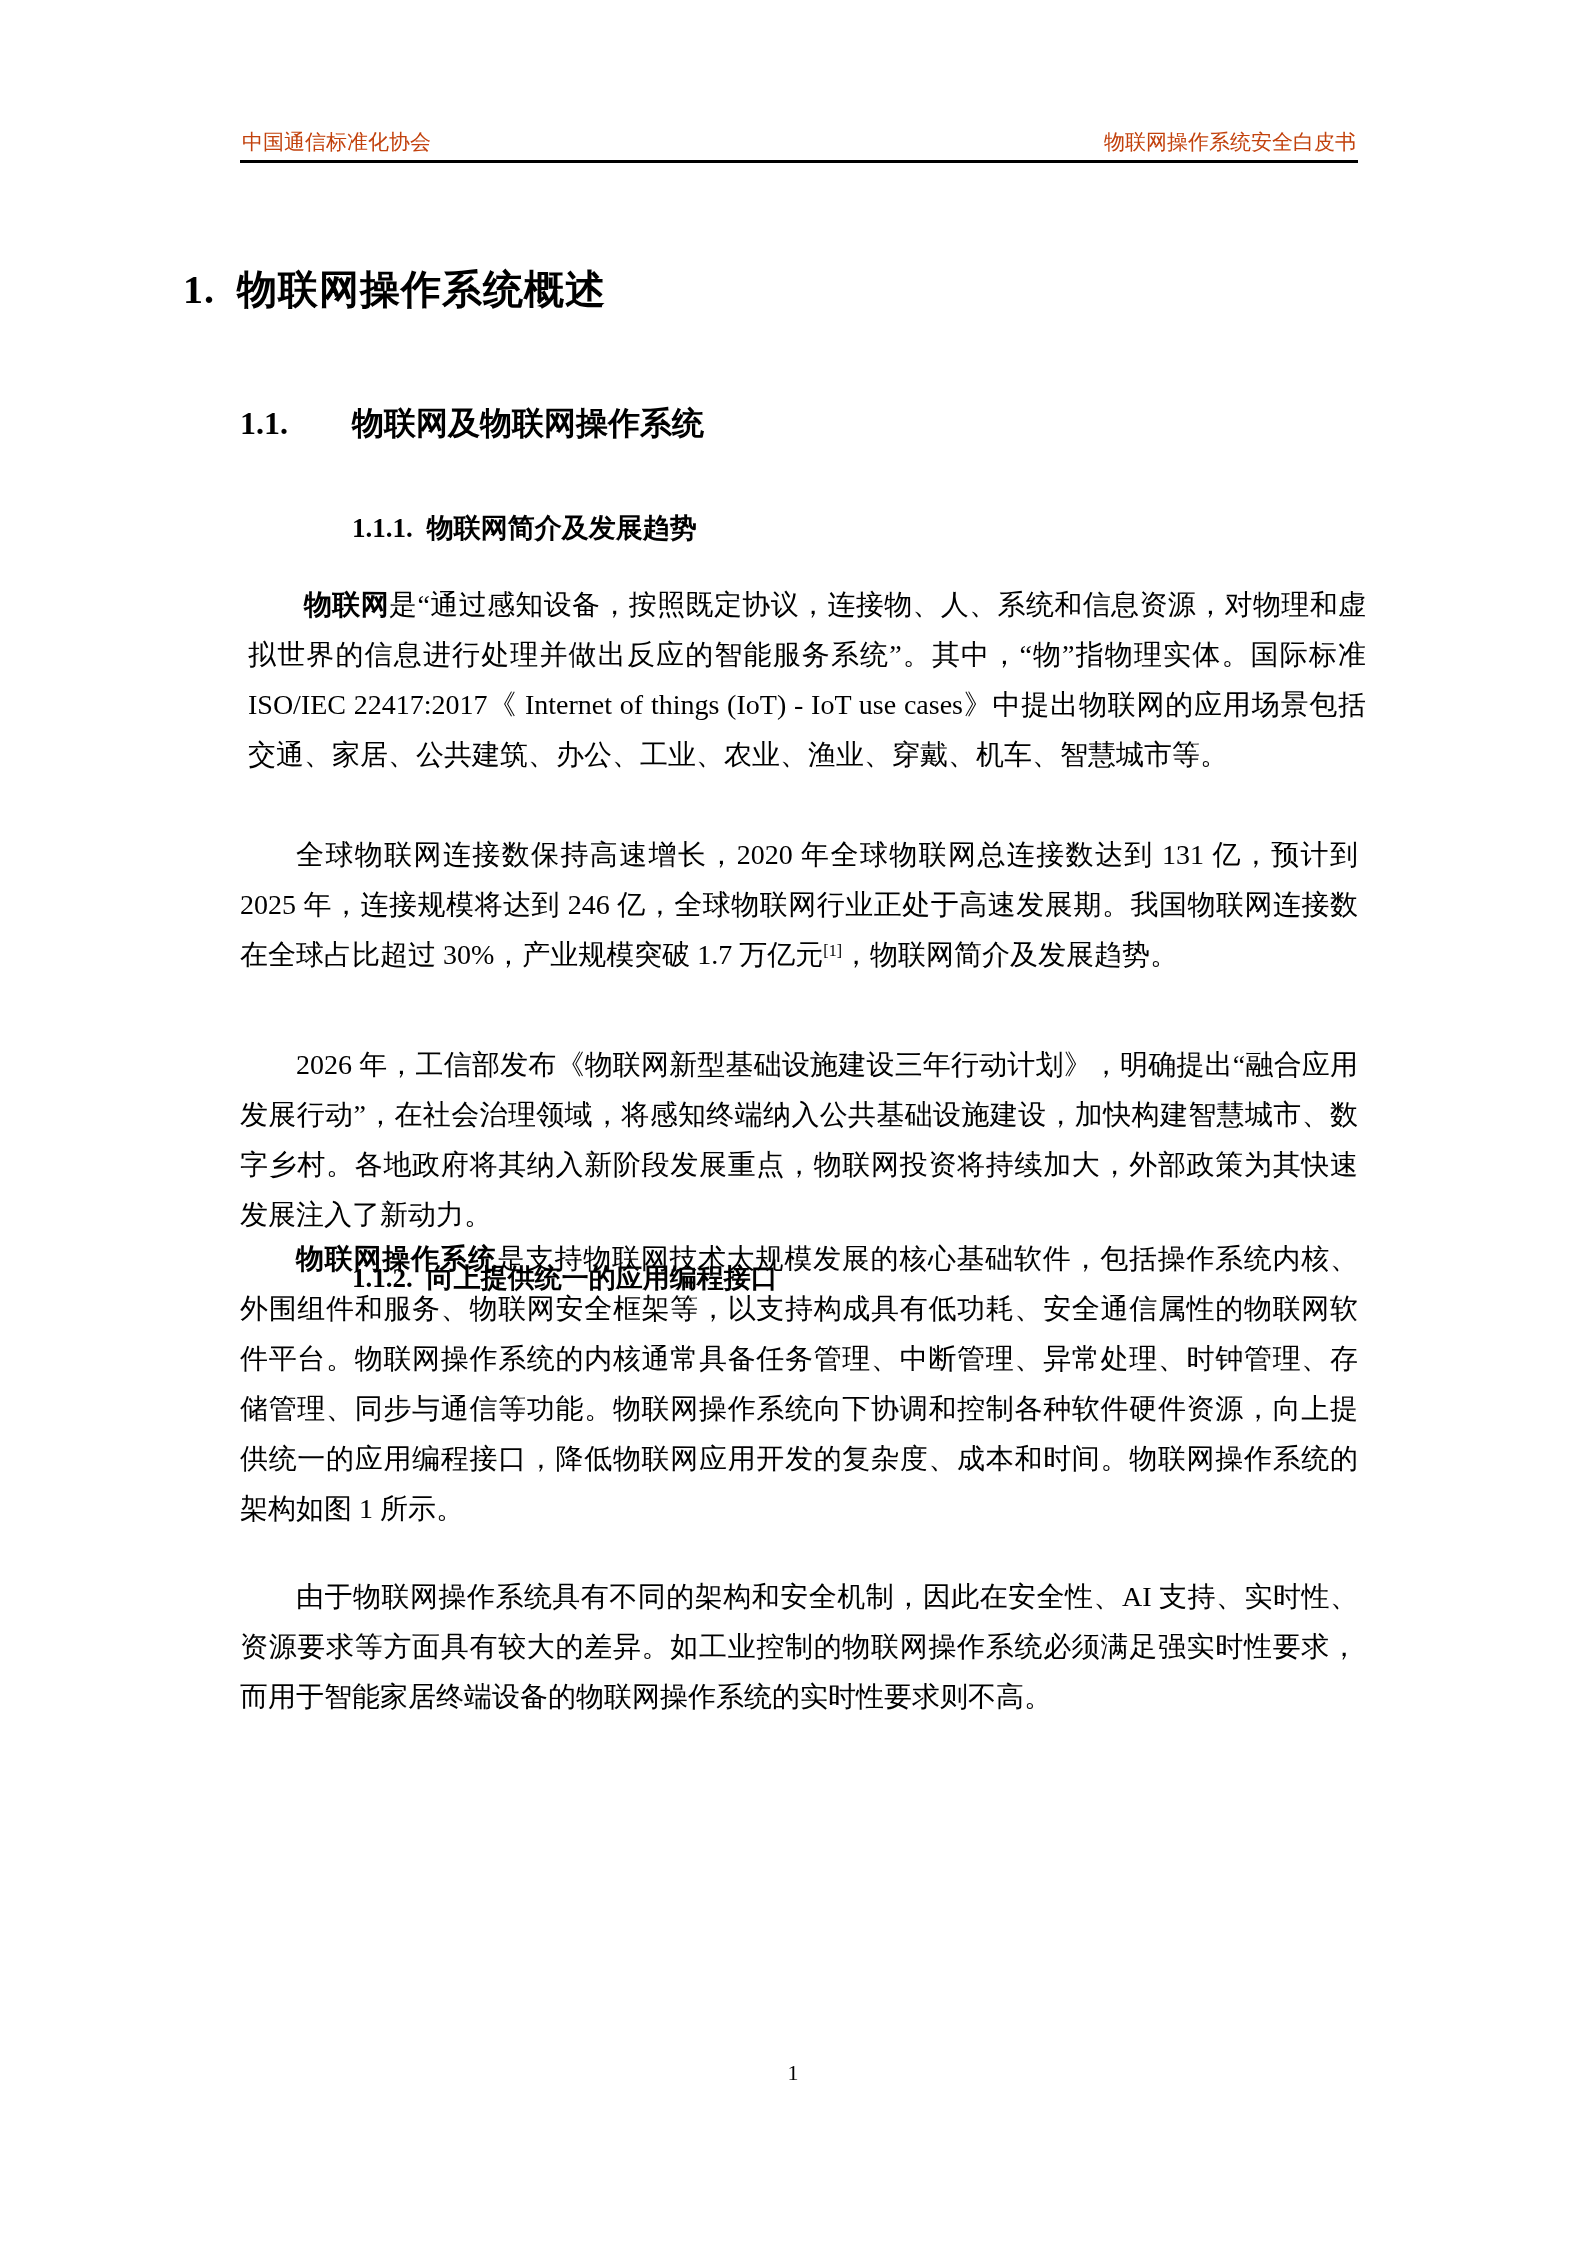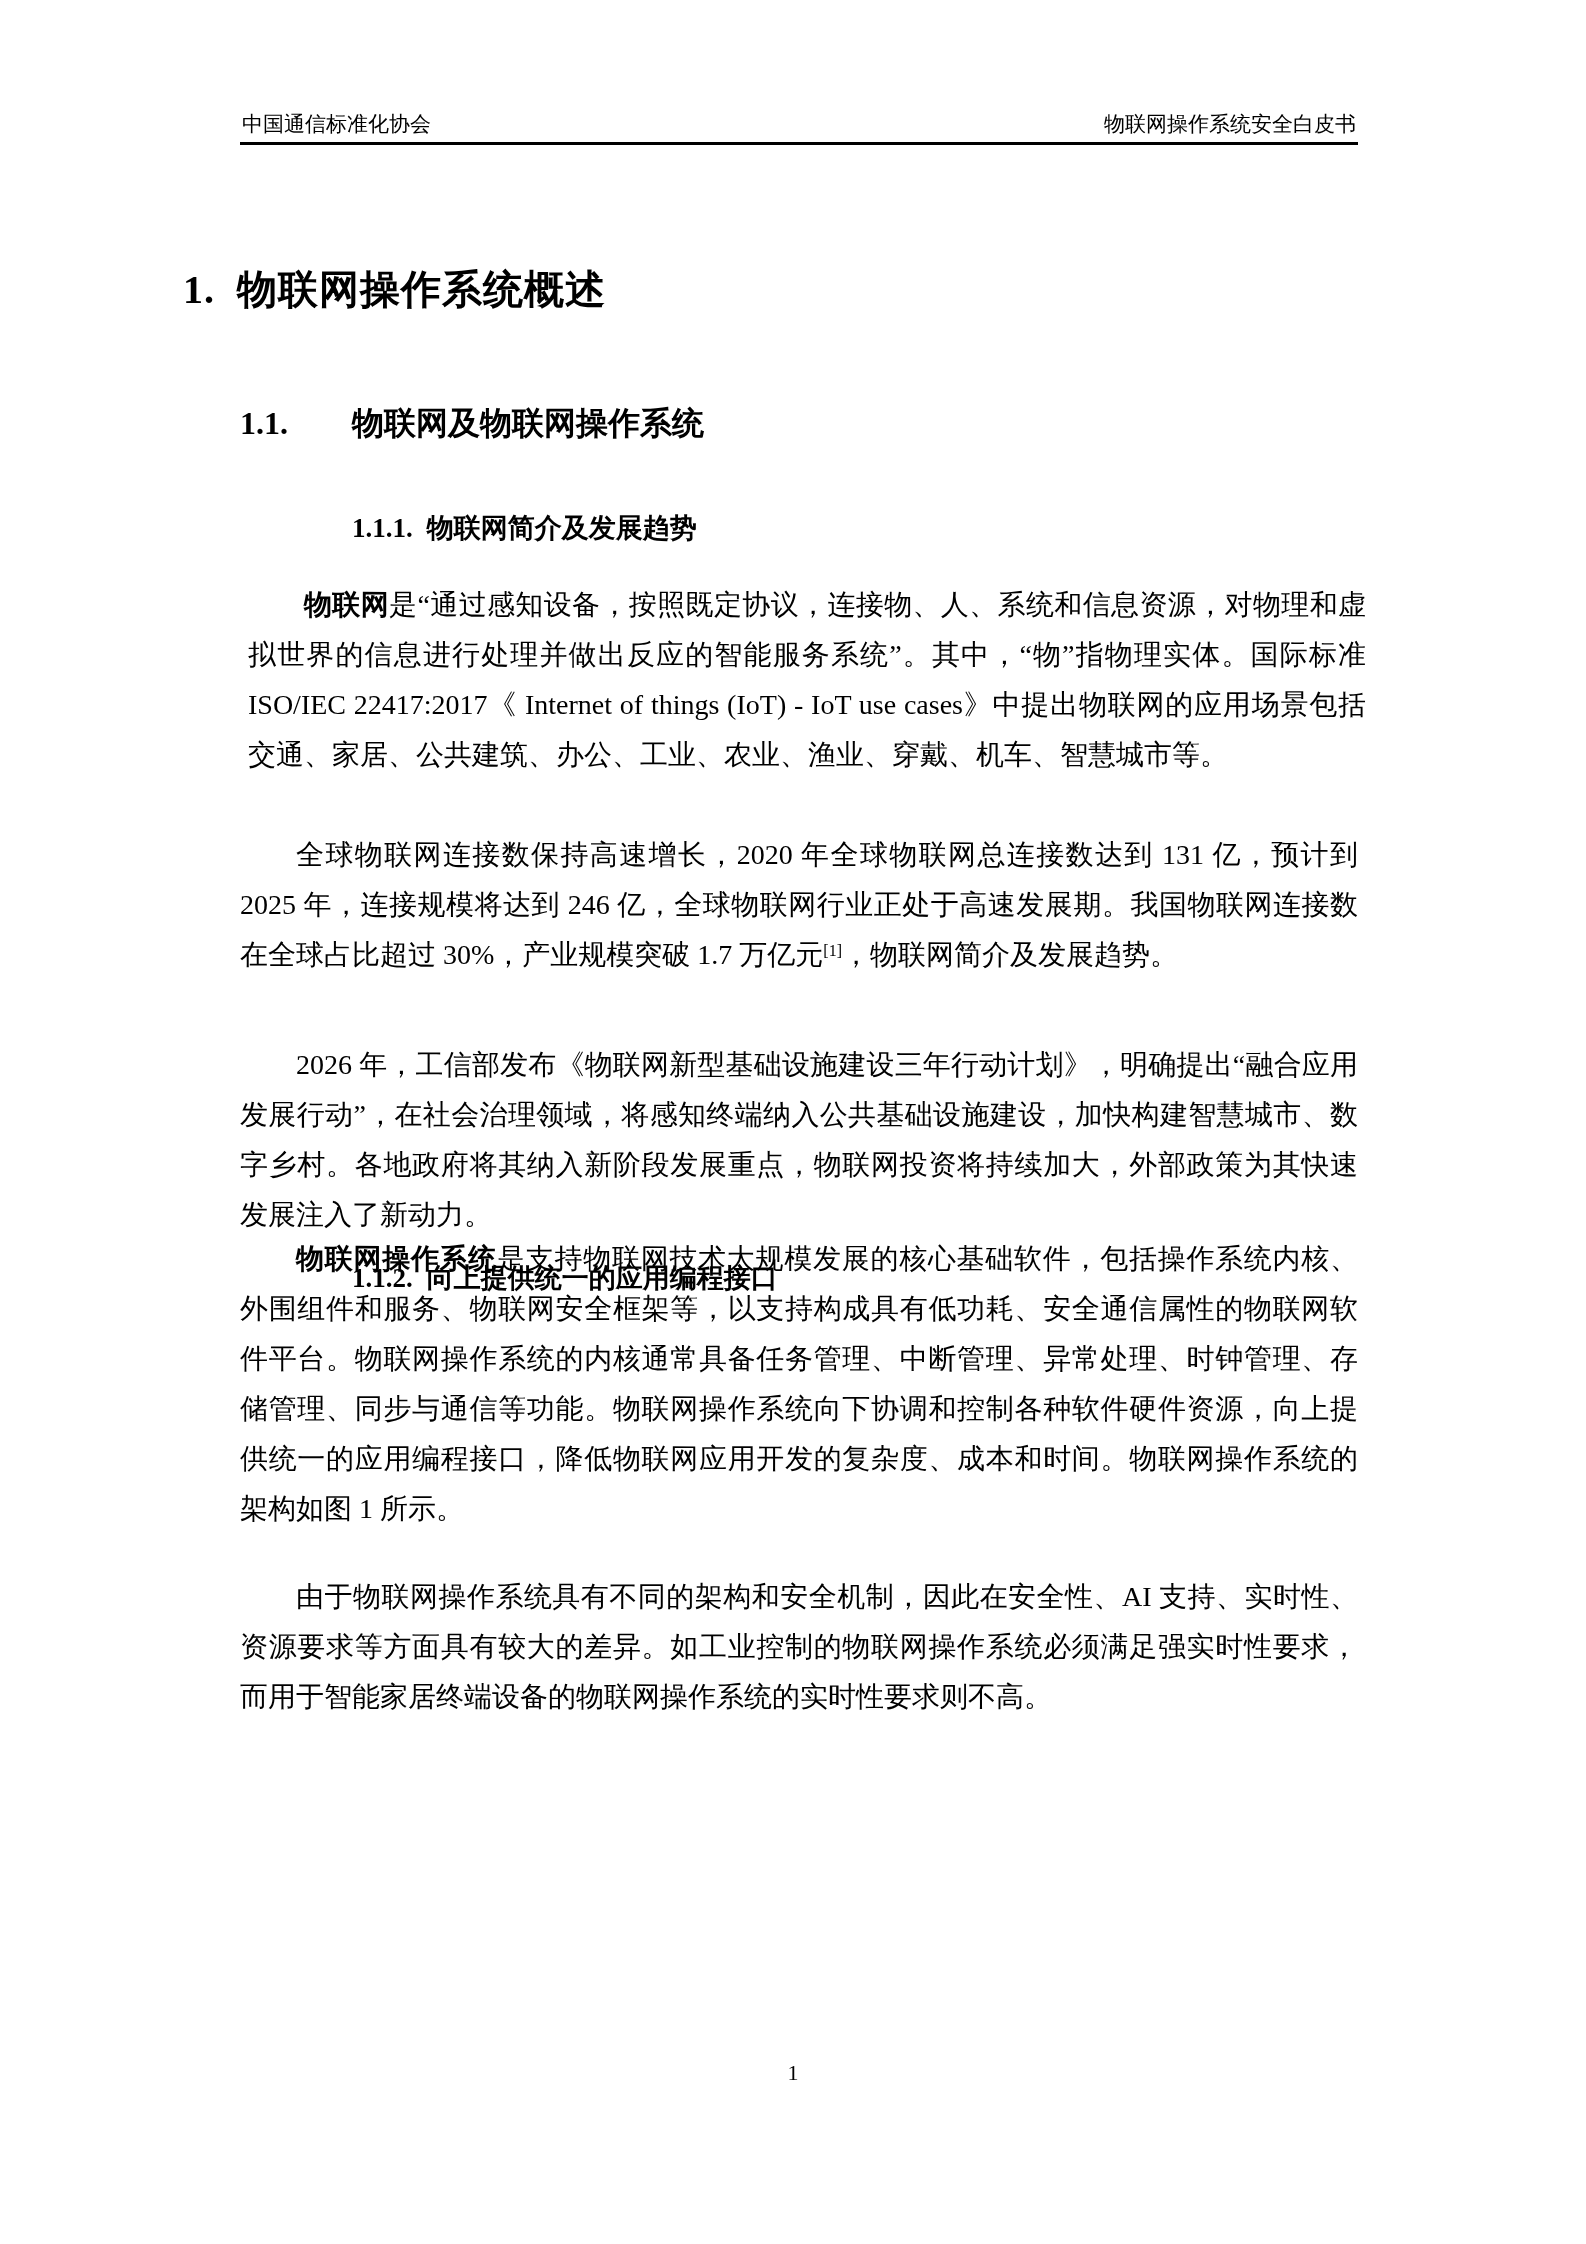--- a/index.html
+++ b/index.html
@@ -1,19 +1,19 @@
 <!DOCTYPE html>
 <html><head>
 <meta charset="utf-8">
 <style>
   html, body { margin:0; padding:0; background:#ffffff; }
   body { width:1586px; height:2244px; position:relative; overflow:hidden;
          font-family: "Liberation Serif", "DejaVu Serif", serif; color:#000; }
-  .header { position:absolute; left:240px; top:108px; width:1118px; height:34px;
-            border-bottom:3px solid #000; font-size:21px; color:#000000; }
+  .header { position:absolute; left:240px; top:126px; width:1118px; height:34px;
+            border-bottom:3px solid #000; font-size:21px; color:#c2410c; }
   .header .left { position:absolute; left:2px; top:2px; }
   .header .right { position:absolute; right:2px; top:2px; }
   .h1 { position:absolute; left:183px; top:262px; font-size:40px; font-weight:bold; letter-spacing:1px; }
   .h2 { position:absolute; left:240px; top:402px; font-size:32px; font-weight:bold; }
   .h2 .num { display:inline-block; width:112px; }
   .h3 { position:absolute; left:313px; top:510px; font-size:27px; font-weight:bold; }
   .h3 .num { margin-right:14px;margin-left:39px; }
   .para { position:absolute; left:240px; width:1118px; font-size:28px; line-height:50px;
           text-align:justify; text-indent:56px; }
   .para b { font-weight:bold; }

